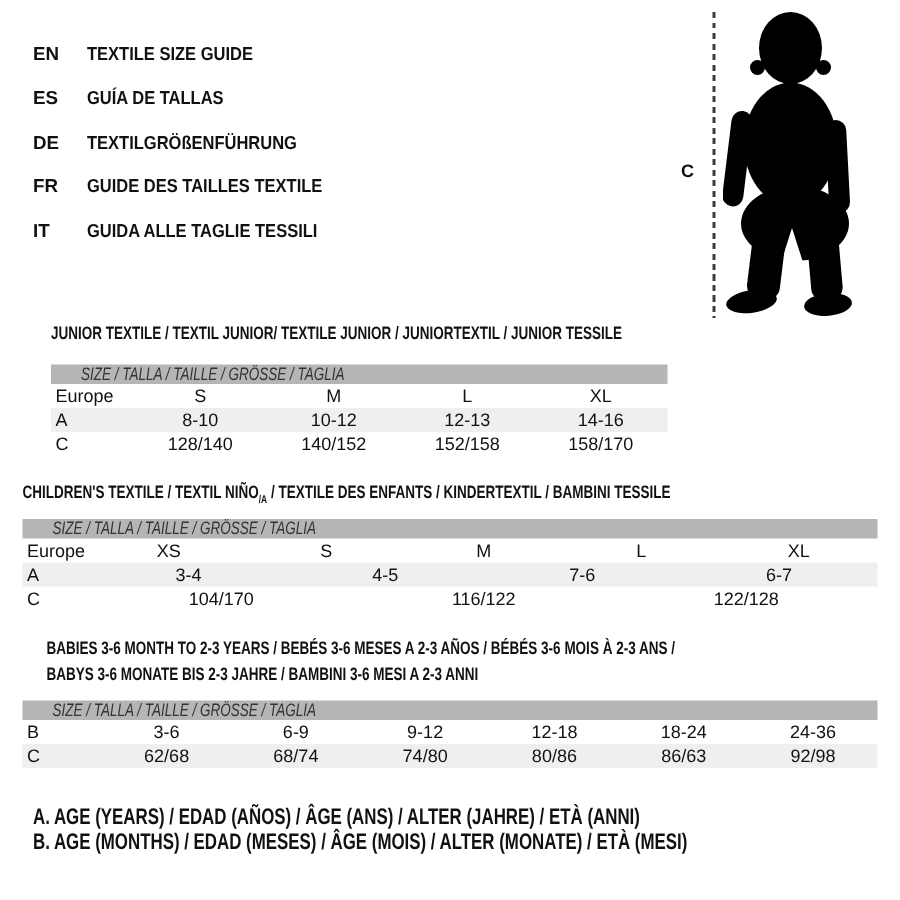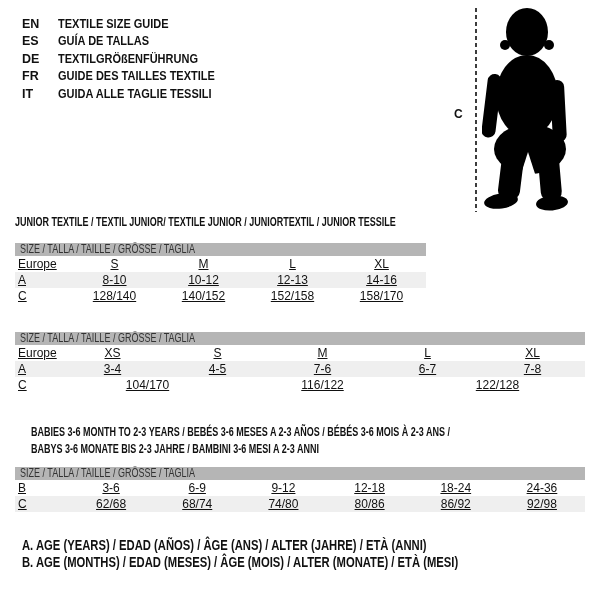--- a/index.html
+++ b/index.html
@@ -5,42 +5,42 @@
   html,body{margin:0;padding:0;}
   body{
     width:600px;height:600px;position:relative;background:#ffffff;
     font-family:"Liberation Sans",sans-serif;color:#111;overflow:hidden;
   }
   .cond{display:inline-block;transform:scaleX(0.75);transform-origin:0 50%;white-space:nowrap;}
   .cond88{display:inline-block;transform:scaleX(0.88);transform-origin:0 50%;white-space:nowrap;}
 
   
   .lang-list{position:absolute;left:22px;top:15px;}
-  .lang-row{display:flex;height:17.5px;align-items:center;font-weight:bold;font-size:12.5px;}
+  .lang-row{display:flex;height:17.5px;align-items:center;font-weight:bold;font-size:12.5px;margin-top:12px;}
   .lang-code{width:36px;}
 
   
   .height-line{position:absolute;left:475px;top:8px;width:2px;height:204px;
     background:repeating-linear-gradient(to bottom,#3c3c3c 0 4px,transparent 4px 7px);}
   .height-label{position:absolute;left:454px;top:107px;font-size:12px;font-weight:bold;}
   .baby{position:absolute;left:482px;top:4px;width:118px;height:210px;}
 
   
   .tbl{position:absolute;left:15px;}
-  .t1{top:215px;width:411px;}
+  .t1{top:215px;width:411px;margin-left:19px;}
   .t2{top:321px;width:570px;}
   .t3{top:424px;width:570px;}
   .tbl-title{height:14px;line-height:14px;font-size:12px;font-weight:bold;white-space:nowrap;}
   .t3 .tbl-title{height:auto;line-height:17px;margin-left:16px;}
-  .tbl-bar{background:#b5b5b5;height:13px;line-height:13px;padding-left:5px;
-    font-size:12px;color:#333;}
+  .tbl-bar{background:#b5b5b5;height:13px;line-height:13px;padding-left:20px;
+    font-size:12px;color:#333;font-style:italic;}
   .t1 .tbl-bar{margin-top:14px;}
   .t2 .tbl-bar{margin-top:11px;}
   .t3 .tbl-bar{margin-top:9px;}
-  .tbl-row{display:flex;height:16px;align-items:center;font-size:12px;text-decoration:underline;}
+  .tbl-row{display:flex;height:16px;align-items:center;font-size:12px;}
   .tbl-row.striped{background:#efefef;}
   .tbl-label{padding-left:3px;}
   .t1 .tbl-label{width:52px;}
   .t2 .tbl-label{width:42px;}
   .t3 .tbl-label{width:50px;}
   .tbl-cell{flex:1;text-align:center;}
   sub.subA{font-size:7.5px;font-weight:bold;}
 
   
   .notes{position:absolute;left:22px;top:536px;font-size:15px;font-weight:bold;}
@@ -117,38 +117,40 @@
   <div class="tbl-row">
     <div class="tbl-label">C</div>
     <div class="tbl-cell">128/140</div>
     <div class="tbl-cell">140/152</div>
     <div class="tbl-cell">152/158</div>
     <div class="tbl-cell">158/170</div>
   </div>
 </div>
 
 <div class="tbl t2">
+  <div class="tbl-title">
+    <span class="cond"><span>CHILDREN'S TEXTILE / TEXTIL NIÑO</span><sub class="subA">/A</sub><span> / TEXTILE DES ENFANTS / KINDERTEXTIL / BAMBINI TESSILE</span></span>
+  </div>
   <div class="tbl-bar">
     <span class="cond">SIZE / TALLA / TAILLE / GRÖSSE / TAGLIA</span>
   </div>
   <div class="tbl-row">
     <div class="tbl-label">Europe</div>
     <div class="tbl-cell">XS</div>
     <div class="tbl-cell">S</div>
     <div class="tbl-cell">M</div>
     <div class="tbl-cell">L</div>
     <div class="tbl-cell">XL</div>
   </div>
   <div class="tbl-row striped">
     <div class="tbl-label">A</div>
     <div class="tbl-cell">3-4</div>
     <div class="tbl-cell">4-5</div>
     <div class="tbl-cell">7-6</div>
     <div class="tbl-cell">6-7</div>
-    <div class="tbl-cell">7-8</div>
   </div>
   <div class="tbl-row">
     <div class="tbl-label">C</div>
     <div class="tbl-cell">104/170</div>
     <div class="tbl-cell">116/122</div>
     <div class="tbl-cell">122/128</div>
   </div>
 </div>
 
 <div class="tbl t3">
@@ -167,21 +169,21 @@
     <div class="tbl-cell">12-18</div>
     <div class="tbl-cell">18-24</div>
     <div class="tbl-cell">24-36</div>
   </div>
   <div class="tbl-row striped">
     <div class="tbl-label">C</div>
     <div class="tbl-cell">62/68</div>
     <div class="tbl-cell">68/74</div>
     <div class="tbl-cell">74/80</div>
     <div class="tbl-cell">80/86</div>
-    <div class="tbl-cell">86/92</div>
+    <div class="tbl-cell">86/63</div>
     <div class="tbl-cell">92/98</div>
   </div>
 </div>
 
 <div class="notes">
   <div class="note-line"><span class="cond">A. AGE (YEARS) / EDAD (AÑOS) / ÂGE (ANS) / ALTER (JAHRE) / ETÀ (ANNI)</span></div>
   <div class="note-line"><span class="cond">B. AGE (MONTHS) / EDAD (MESES) / ÂGE (MOIS) / ALTER (MONATE) / ETÀ (MESI)</span></div>
 </div>
 
 </body></html>

